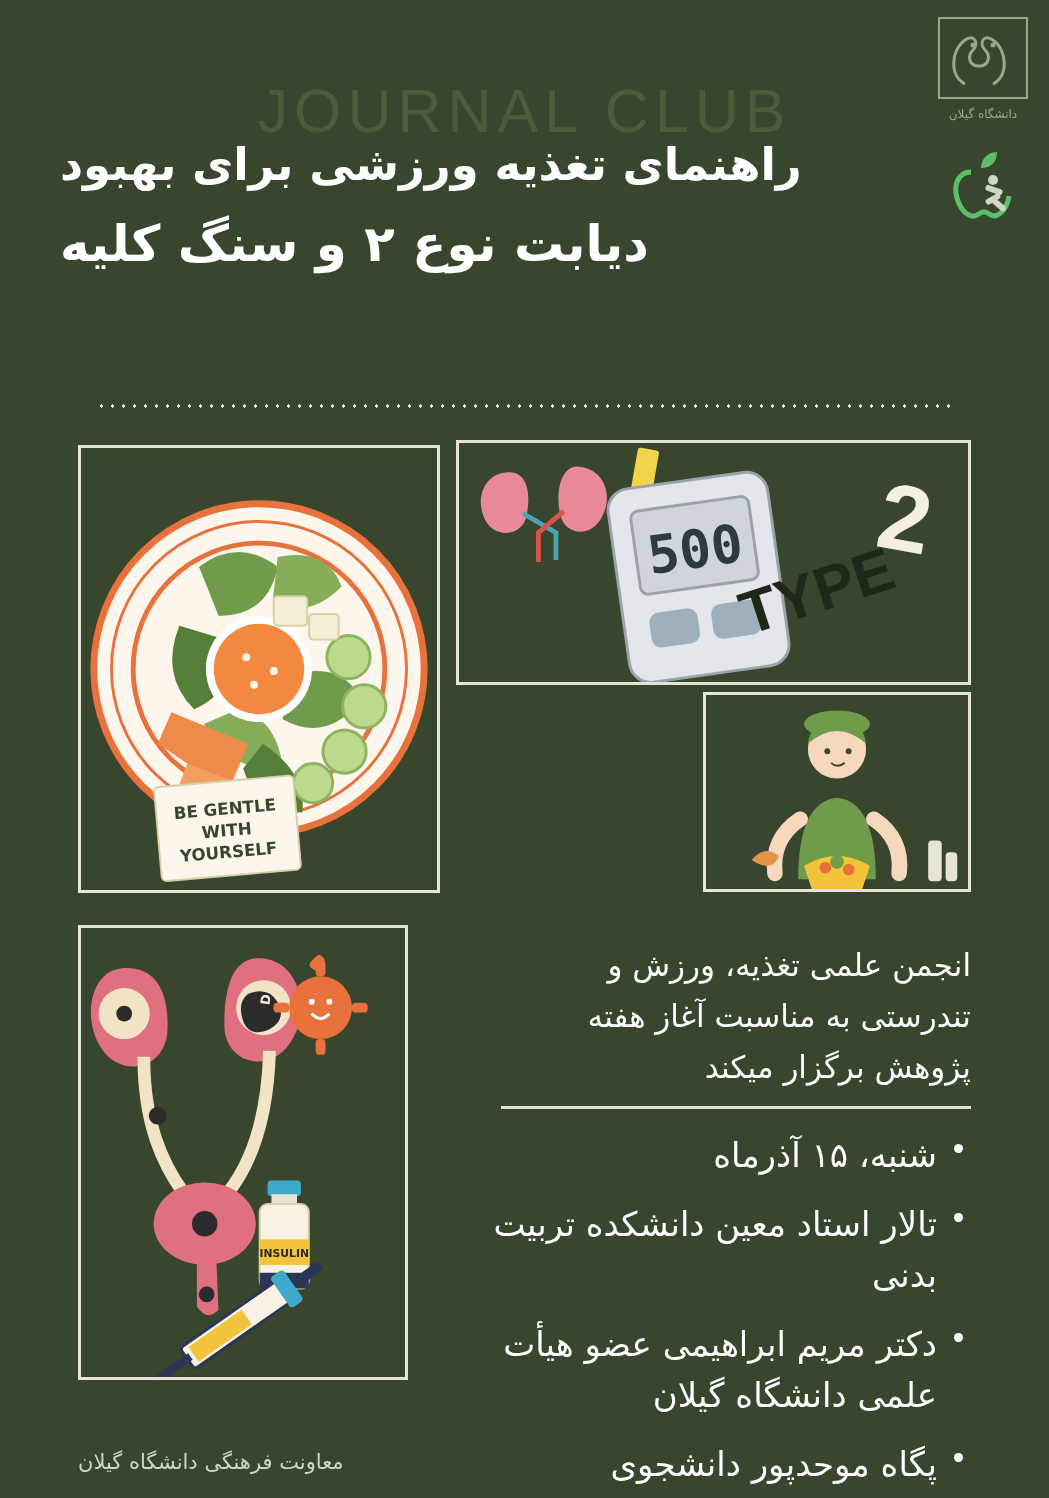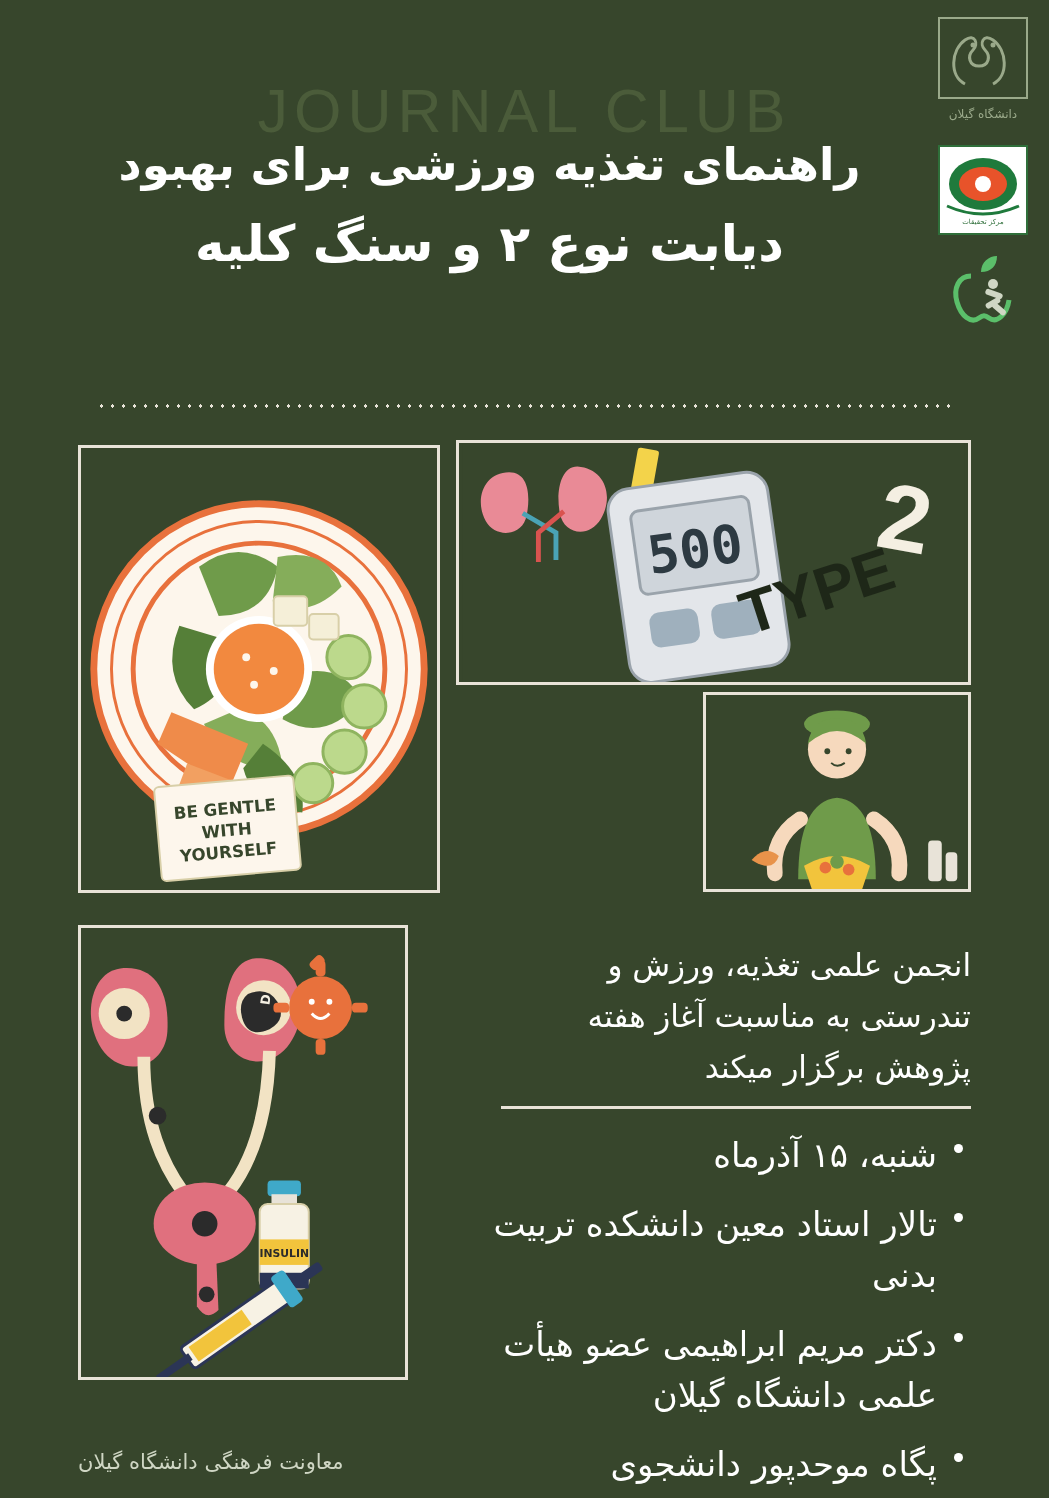--- a/index.html
+++ b/index.html
@@ -30,21 +30,21 @@
   .logos{position:absolute;top:14px;right:14px;width:104px;}
   .logo-box{margin-bottom:12px;display:flex;align-items:center;justify-content:center;}
   .logo1{width:96px;height:118px;}
   .logo2{width:92px;height:92px;}
   .logo3{width:84px;height:84px;}
 
   
   .title{
     position:absolute;
     top:130px;left:60px;right:130px;
-    text-align:center;
+    text-align:left;
     color:#ffffff;
     font-weight:bold;
     font-size:45px;
     line-height:1.55;
     direction:rtl;
   }
   .title .l1{display:block;}
   .title .l2{display:block;}
   .title .l3{display:block;font-size:50px;margin-top:6px;}
 
@@ -104,30 +104,20 @@
   <div class="watermark">JOURNAL CLUB</div>
 
   <div class="logos">
     <div class="logo-box">
       <svg class="logo1" viewBox="0 0 96 118">
         <rect x="4" y="4" width="88" height="80" fill="none" stroke="#9aa98a" stroke-width="2"></rect>
         <path d="M30 70 C14 62 16 36 30 26 C40 19 44 30 38 36 C32 42 34 52 44 52 C54 52 56 42 50 36 C44 30 48 19 58 26 C72 36 74 62 58 70" fill="none" stroke="#9aa98a" stroke-width="3"></path>
         <circle cx="38" cy="31" r="2.5" fill="#9aa98a"></circle>
         <circle cx="58" cy="31" r="2.5" fill="#9aa98a"></circle>
         <text x="48" y="104" font-size="12" fill="#9aa98a" text-anchor="middle" font-family="DejaVu Sans, sans-serif">دانشگاه گیلان</text>
-      </svg>
-    </div>
-    <div class="logo-box">
-      <svg class="logo2" viewBox="0 0 92 92">
-        <rect x="2" y="2" width="88" height="88" fill="#ffffff" stroke="#2f6f3a" stroke-width="2"></rect>
-        <ellipse cx="46" cy="40" rx="34" ry="26" fill="#1f7a3c"></ellipse>
-        <ellipse cx="46" cy="40" rx="24" ry="17" fill="#e8532a"></ellipse>
-        <circle cx="46" cy="40" r="8" fill="#ffffff"></circle>
-        <path d="M10 62 Q46 78 82 62" fill="none" stroke="#1f7a3c" stroke-width="3"></path>
-        <text x="46" y="80" font-size="7" fill="#2f6f3a" text-anchor="middle" font-family="DejaVu Sans, sans-serif">مرکز تحقیقات</text>
       </svg>
     </div>
     <div class="logo-box">
       <svg class="logo3" viewBox="0 0 84 84">
         <path d="M30 28 C18 28 12 40 16 54 C20 68 30 76 38 70 C42 67 44 67 48 70 C56 76 66 66 68 52" fill="none" stroke="#5bbf6a" stroke-width="5"></path>
         <path d="M40 24 C40 14 48 8 56 8 C56 18 50 24 40 24 Z" fill="#5bbf6a"></path>
         <g fill="#cfd6c4">
           <circle cx="52" cy="36" r="5"></circle>
           <rect x="44" y="43" width="18" height="6" rx="3" transform="rotate(20 53 46)"></rect>
           <rect x="44" y="52" width="16" height="6" rx="3" transform="rotate(-30 52 55)"></rect>

